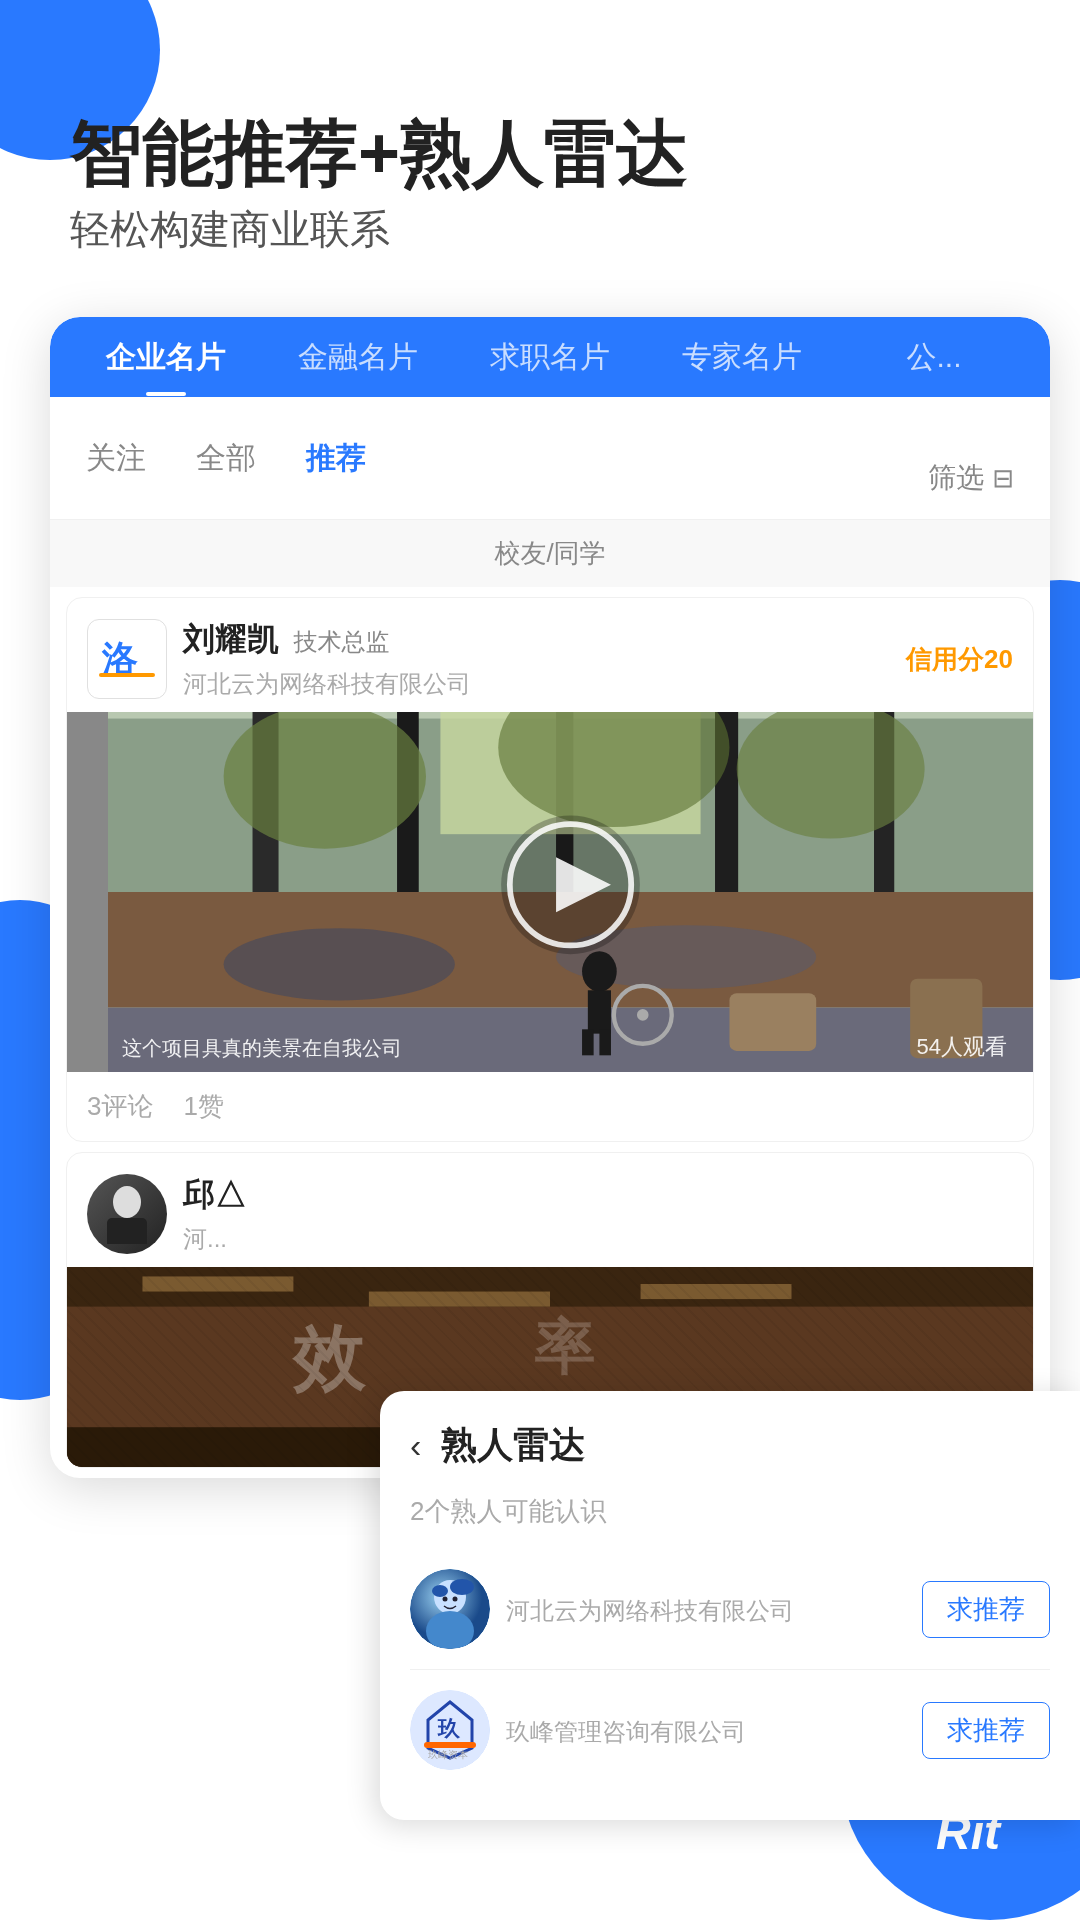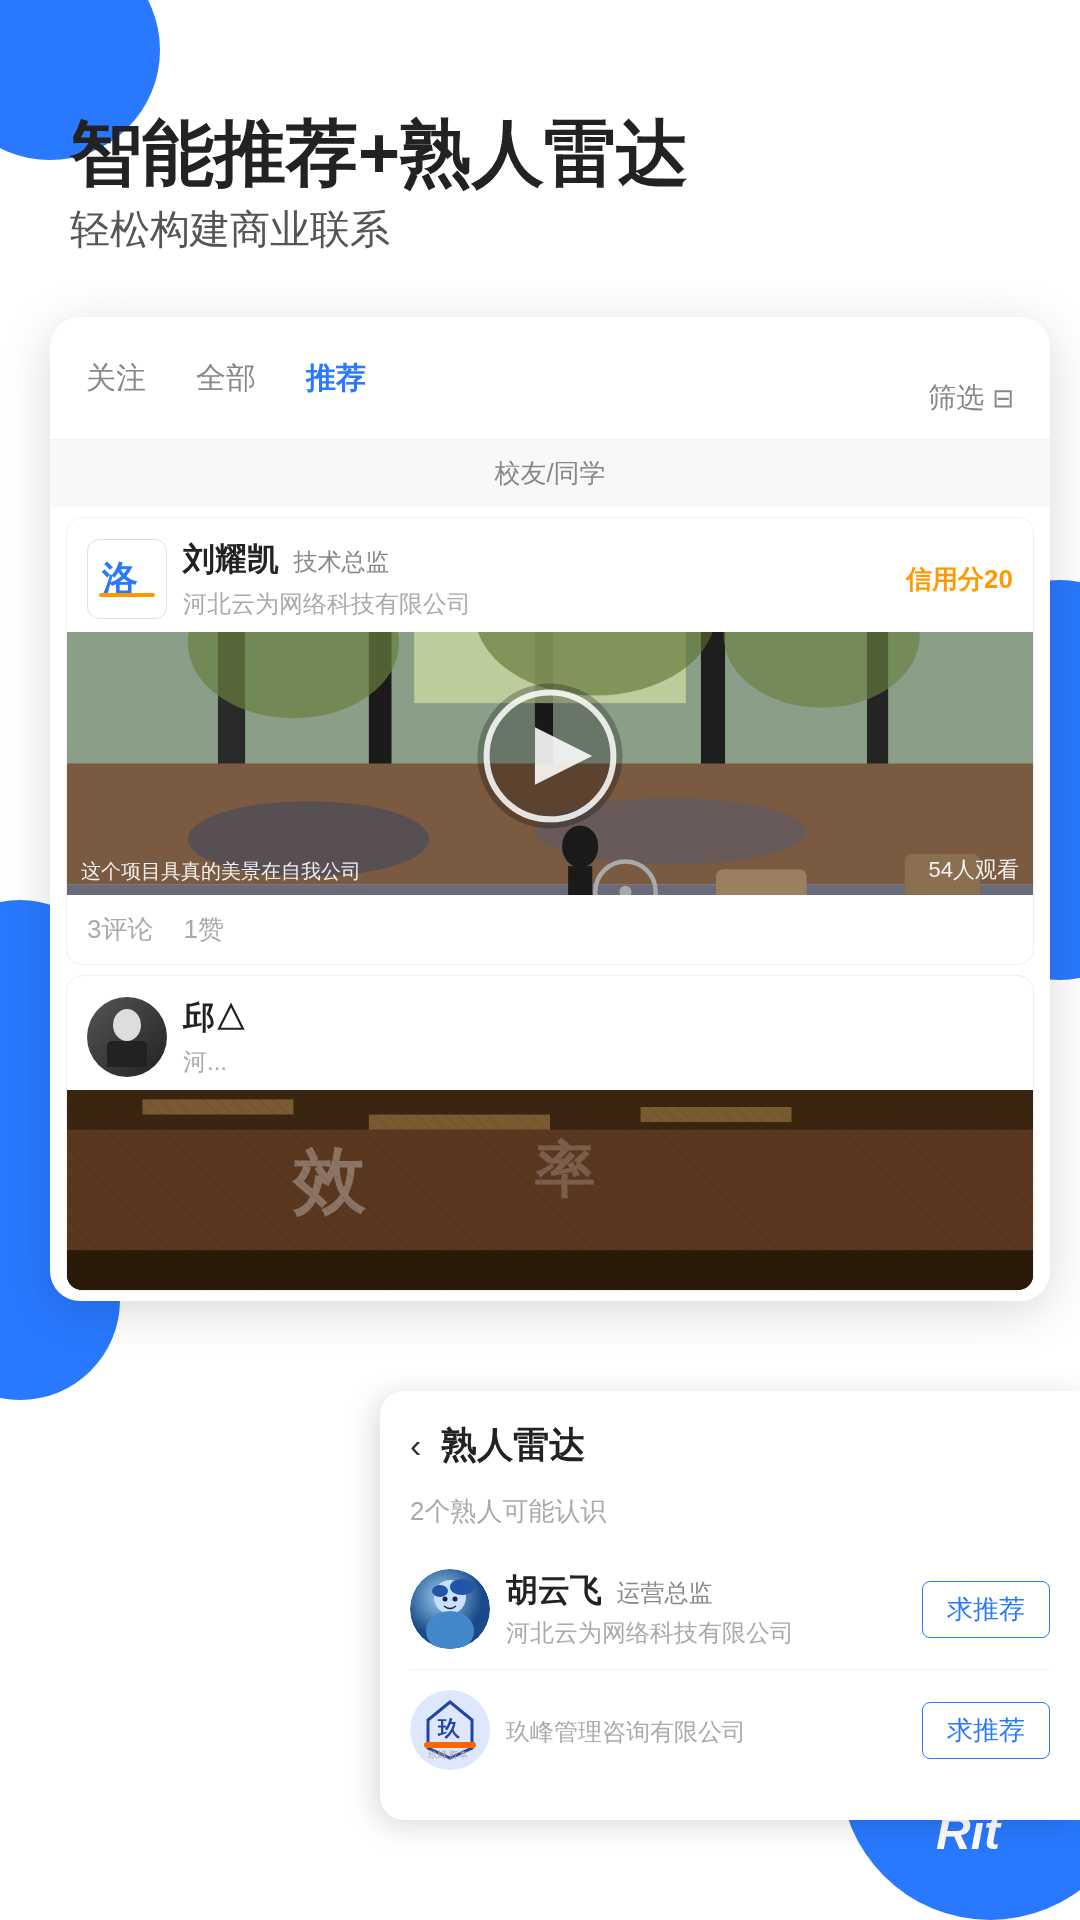--- a/index.html
+++ b/index.html
@@ -210,42 +210,43 @@
     }
     .credit-score {
       color: #FF9900;
       font-size: 26px;
       font-weight: 600;
     }
 
     
     .video-thumb {
       width: 100%;
-      height: 263px;
+      height: 360px;
       background: #888;
       position: relative;
       overflow: hidden;
+      padding-left: 41px;
     }
     .video-bg {
       width: 100%;
       height: 100%;
       background: linear-gradient(160deg, #aab0b8 0%, #6a7480 40%, #4a5560 70%, #8a8a7a 100%);
       position: relative;
     }
     .video-caption {
       position: absolute;
       bottom: 10px;
       left: 14px;
       font-size: 20px;
       color: rgba(255,255,255,0.9);
     }
     .video-views {
       position: absolute;
       bottom: 10px;
-      right: 14px;
+      right: 26px;
       font-size: 22px;
       color: rgba(255,255,255,0.9);
     }
 
     
     .post-footer {
       padding: 17px 20px;
       display: flex;
       gap: 30px;
     }
@@ -419,20 +420,27 @@
 <div class="bg-left-mid"></div>
 <div class="bg-bottom-right"></div>
 
 <div class="header-section">
   <div class="header-title">智能推荐+熟人雷达</div>
   <div class="header-subtitle">轻松构建商业联系</div>
 </div>
 
 <div class="main-card">
 
+  <div class="tabs-bar">
+    <div class="tab-item active">企业名片</div>
+    <div class="tab-item">金融名片</div>
+    <div class="tab-item">求职名片</div>
+    <div class="tab-item">专家名片</div>
+    <div class="tab-item">公...</div>
+  </div>
 
   <div class="sub-nav">
     <div class="sub-nav-item">关注</div>
     <div class="sub-nav-item">全部</div>
     <div class="sub-nav-item active">推荐</div>
     <div class="filter-btn">
       <span>筛选</span>
       <span class="filter-icon">⊟</span>
     </div>
   </div>
@@ -571,24 +579,20 @@
           <ellipse cx="30" cy="22" rx="8" ry="6" fill="#2255aa"></ellipse>
           <ellipse cx="52" cy="18" rx="12" ry="8" fill="#2255aa"></ellipse>
 
           <circle cx="35" cy="30" r="2.5" fill="#223"></circle>
           <circle cx="45" cy="30" r="2.5" fill="#223"></circle>
           <path d="M34 37 Q40 42 46 37" stroke="#223" stroke-width="1.5" fill="none"></path>
         </svg>
       </div>
     </div>
     <div class="radar-person-info">
-      <div>
-        <span class="radar-name">胡云飞</span>
-        <span class="radar-job">运营总监</span>
-      </div>
       <div class="radar-company">河北云为网络科技有限公司</div>
     </div>
     <button class="recommend-btn">求推荐</button>
   </div>
 
   <div class="radar-person">
     <div class="radar-avatar">
       <div class="avatar-circle-2">
         <svg width="80" height="80" viewBox="0 0 80 80">
           <circle cx="40" cy="40" r="40" fill="#dde8ff"></circle>

